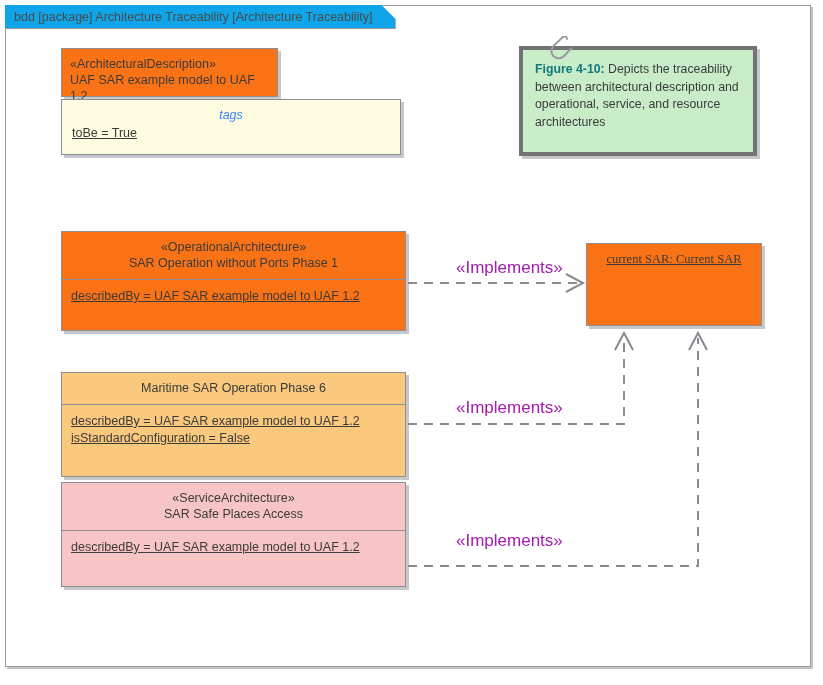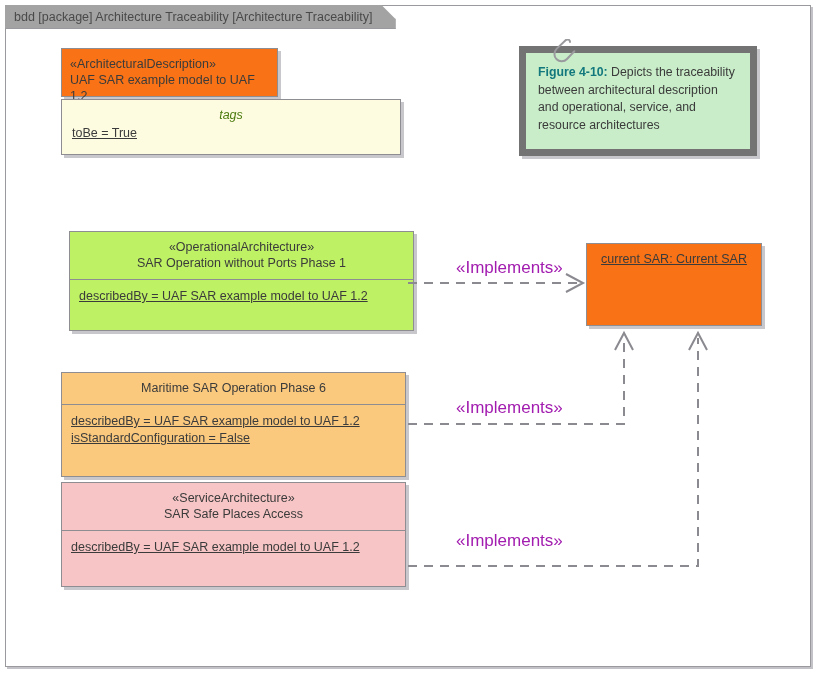--- a/index.html
+++ b/index.html
@@ -32,21 +32,21 @@
     box-sizing: border-box;
   }
   #frame-title-tab {
     position: absolute;
     left: 5px;
     top: 5px;
     height: 24px;
     border: 1px solid #9a9a9e;
     border-top: none;
     border-left: none;
-    background: #a3a3a3;
+    background: #0ea5e9;
     box-sizing: border-box;
     display: flex;
     align-items: center;
     padding: 0 22px 0 9px;
     font-size: 12.5px;
     color: #4a4a4a;
     white-space: nowrap;
     clip-path: polygon(0 0, calc(100% - 14px) 0, 100% 14px, 100% 100%, 0 100%);
   }
 
@@ -70,53 +70,53 @@
     box-sizing: border-box;
     border-top: 1px solid #8d8d92;
     padding: 8px 9px;
     font-size: 12.5px;
     line-height: 17px;
     color: #3b3b3b;
     text-align: left;
   }
   .stereo { display: block; }
   .bname  { display: block; }
-  .bname.underline { text-decoration: underline; }
+  .bname.underline { text-decoration: underline; font-family: Liberation Serif, serif; }
   .attr-line { display: block; white-space: nowrap; text-decoration: underline; }
 
   
   .fill-yellow  { background: #f97316; }
-  .fill-purple  { background: #bef264; margin-left: 8px; }
+  .fill-purple  { background: #f97316; }
   .fill-orange  { background: #fac97e; }
   .fill-pink    { background: #f7c5c5; }
 
   
   #tags-compartment {
     position: absolute;
     box-sizing: border-box;
     border: 1px solid #8d8d92;
     box-shadow: 3px 3px 0 0 #c8c8cc;
     background: #fdfbe0;
     padding: 6px 10px 10px 10px;
     font-size: 12.5px;
     line-height: 18px;
     color: #3b3b3b;
   }
   .tags-title {
     display: block;
     text-align: center;
     font-style: italic;
-    color: #4d7c0f;
+    color: #3b82f6;
   }
 
   
   #figure-note {
     position: absolute;
     box-sizing: border-box;
-    border: 7px solid #737373;
+    border: 4px solid #737373;
     box-shadow: 3px 3px 0 0 #c8c8cc;
     background: #c8edc8;
     padding: 11px 12px 23px 12px;
     font-size: 12.3px;
     line-height: 17.5px;
     color: #3b3b3b;
   }
   #note-label {
     font-weight: bold;
     color: #12787d;

